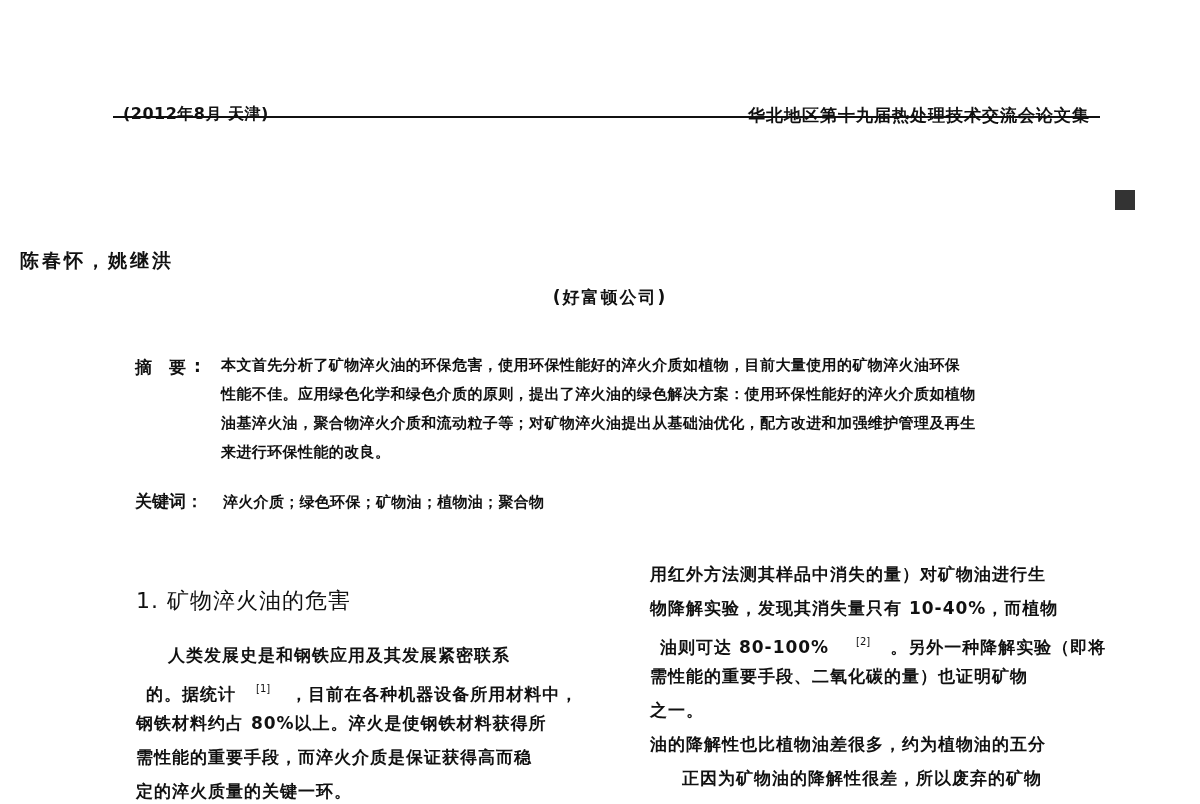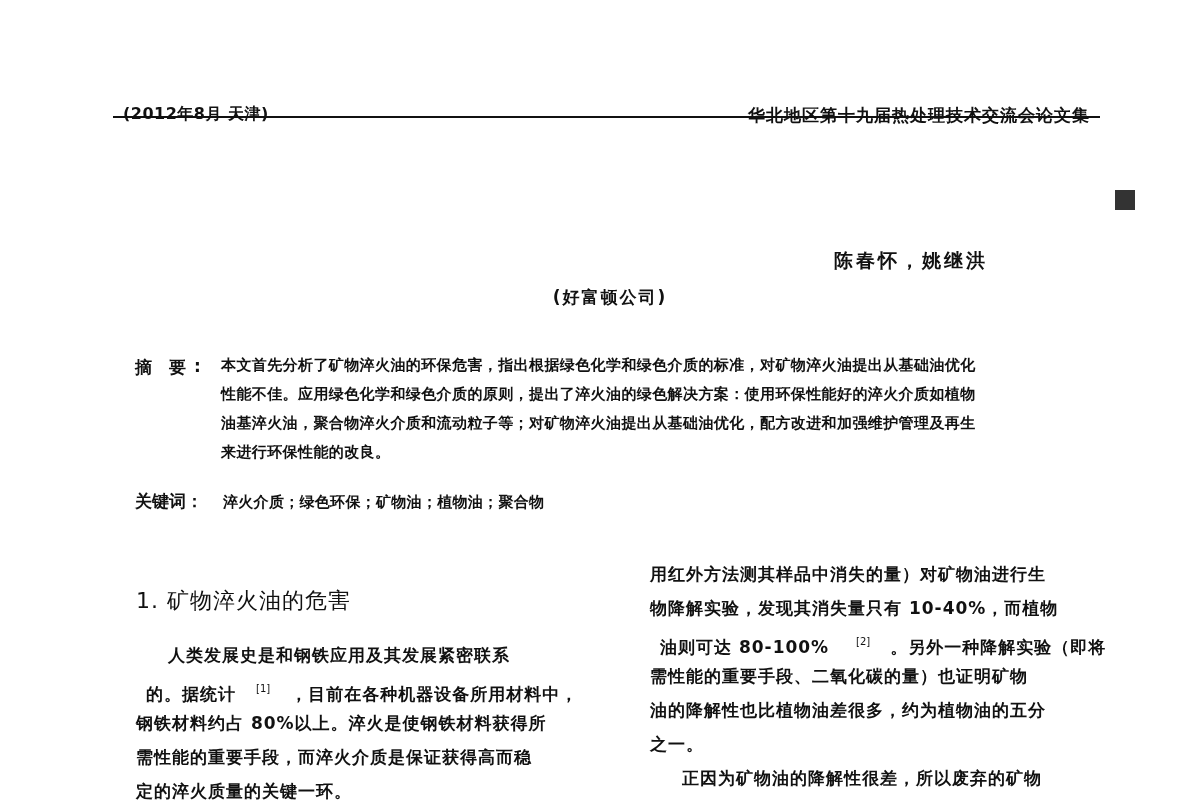--- a/index.html
+++ b/index.html
@@ -28,21 +28,21 @@
   .stray-dot {
     position: absolute; left: 1105px; top: 180px; width: 3px; height: 3px; background: #333;
   }
 
   
   .title {
     position: absolute; left: 0; width: 1200px; top: 160px; text-align: center;
     font-size: 31px; font-weight: bold; letter-spacing: 1px;
   }
   .authors {
-    position: absolute; left: 0; width: 988px; top: 228px; text-align: right;
+    position: absolute; left: 0; width: 988px; top: 228px; text-align: left;
     font-size: 19px; font-weight: bold; letter-spacing: 3px;
   }
   .affil {
     position: absolute; left: 0; width: 1200px; top: 266px; text-align: center;
     font-size: 17px; font-weight: bold; letter-spacing: 2px;
   }
 
   
   .abstract { position: absolute; left: 105px; top: 326px; width: 985px; }
   .abs-label {
@@ -96,21 +96,21 @@
   <div class="authors">陈春怀，姚继洪</div>
   <div class="affil">(好富顿公司)</div>
 
   <div class="abstract">
     <div class="abs-label">
       <span>摘</span>
       <span style="position:absolute;left:44px;">要</span>
       <span class="colon">:</span>
     </div>
     <div class="abs-lines">
-      <div class="abs-line">本文首先分析了矿物淬火油的环保危害，指出根据绿色化学和绿色介质的标准，对矿物淬火油提出从基础油优化</div>
+      <div class="abs-line">本文首先分析了矿物淬火油的环保危害，使用环保性能好的淬火介质如植物，目前大量使用的矿物淬火油环保</div>
       <div class="abs-line">性能不佳。应用绿色化学和绿色介质的原则，提出了淬火油的绿色解决方案：使用环保性能好的淬火介质如植物</div>
       <div class="abs-line">油基淬火油，聚合物淬火介质和流动粒子等；对矿物淬火油提出从基础油优化，配方改进和加强维护管理及再生</div>
       <div class="abs-line">来进行环保性能的改良。</div>
     </div>
   </div>
 
   <div class="keywords">
     <span class="kw-label">关键词：</span><span class="kw-items">淬火介质；绿色环保；矿物油；植物油；聚合物</span>
   </div>
 
@@ -122,18 +122,18 @@
     <div class="body-line">需性能的重要手段，而淬火介质是保证获得高而稳</div>
     <div class="body-line">定的淬火质量的关键一环。</div>
     <div class="body-line indent">淬火和淬火介质应用历史悠久。在 18 世纪前，</div>
   </div>
 
   <div class="col col-right">
     <div class="body-line">用红外方法测其样品中消失的量）对矿物油进行生</div>
     <div class="body-line">物降解实验，发现其消失量只有 10-40%，而植物</div>
     <div class="body-line"><span>油则可达 80-100% </span><sup>[2]</sup><span>。另外一种降解实验（即将</span></div>
     <div class="body-line">需性能的重要手段、二氧化碳的量）也证明矿物</div>
+    <div class="body-line">之一。</div>
     <div class="body-line">油的降解性也比植物油差很多，约为植物油的五分</div>
-    <div class="body-line">之一。</div>
     <div class="body-line indent">正因为矿物油的降解性很差，所以废弃的矿物</div>
   </div>
 
 </div>
 
 </body></html>

